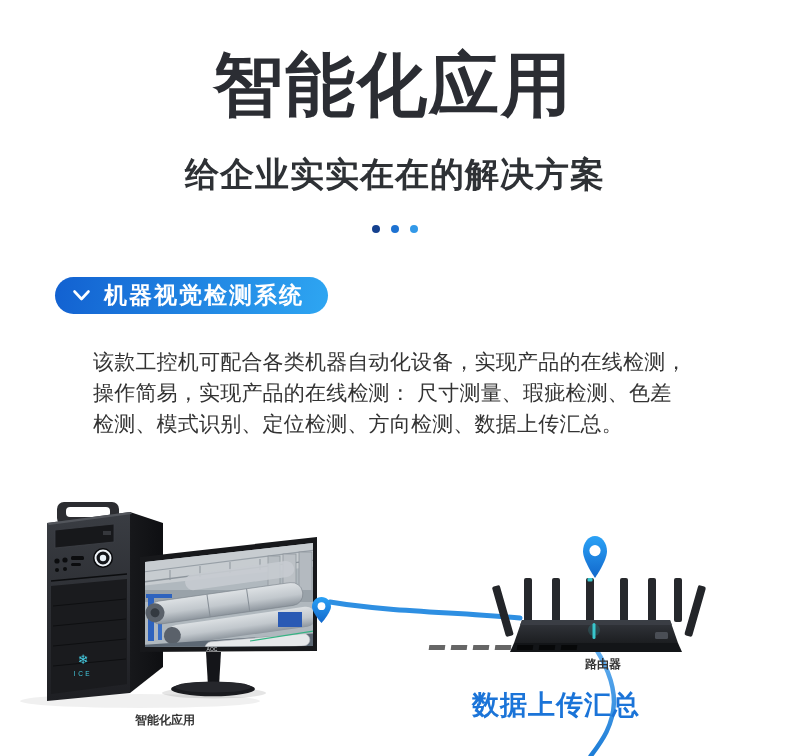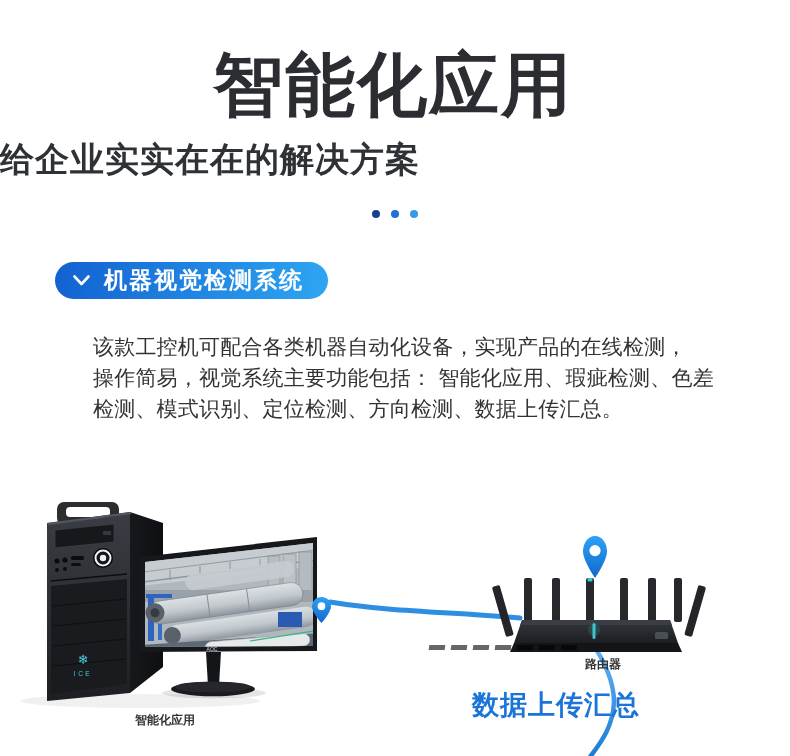--- a/index.html
+++ b/index.html
@@ -5,21 +5,21 @@
   html,body{margin:0;padding:0;background:#fff;}
   .page{
     position:relative;width:790px;height:756px;background:#ffffff;overflow:hidden;
     font-family:"Liberation Sans","DejaVu Sans",sans-serif;color:#2b2d33;
   }
   .page-title{
     margin:50px 4px 0 0;text-align:center;font-size:70px;line-height:1;
     font-weight:900;color:#2b2d33;letter-spacing:2px;
   }
   .page-subtitle{
-    margin:22px 0 0 0;font-size:34px;line-height:1;
+    margin:37px 0 0 0;text-align:center;font-size:34px;line-height:1;
     font-weight:700;color:#2e3135;letter-spacing:1px;
   }
   .dots{margin:34px 0 0 0;display:flex;justify-content:center;gap:11px;}
   .dot{width:8px;height:8px;border-radius:50%;}
   .dot-1{background:#15418f;}
   .dot-2{background:#1d72d2;}
   .dot-3{background:#3399e8;}
   .badge-row{margin:44px 16px 0 55px;}
   .badge{
     display:inline-flex;align-items:center;gap:13px;height:37px;
@@ -64,21 +64,21 @@
         <svg width="19" height="13" viewBox="0 0 19 13">
           <polyline points="2.5,2.5 9.5,10 16.5,2.5" fill="none" stroke="#ffffff" stroke-width="2.6" stroke-linecap="round" stroke-linejoin="round"></polyline>
         </svg>
       </span>
       <span>机器视觉检测系统</span>
     </div>
   </div>
 
   <div class="intro">
     <div>该款工控机可配合各类机器自动化设备，实现产品的在线检测，</div>
-    <div>操作简易，视觉系统主要功能包括： 智能化应用、瑕疵检测、色差</div>
+    <div>操作简易，实现产品的在线检测： 尺寸测量、瑕疵检测、色差</div>
     <div>检测、模式识别、定位检测、方向检测、数据上传汇总。</div>
   </div>
 
   <div class="diagram">
     <svg width="790" height="756" viewBox="0 0 790 756">
       <defs>
         <linearGradient id="gradTower" x1="0" y1="0" x2="0" y2="1">
           <stop offset="0" stop-color="#3a3d43"></stop>
             <stop offset="1" stop-color="#1e1f23"></stop>
         </linearGradient>

